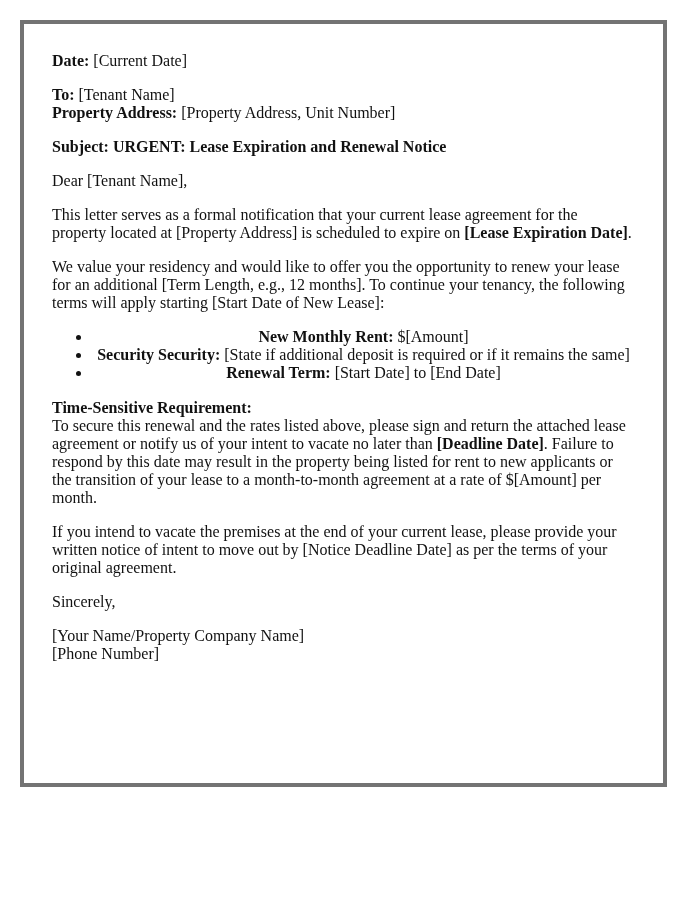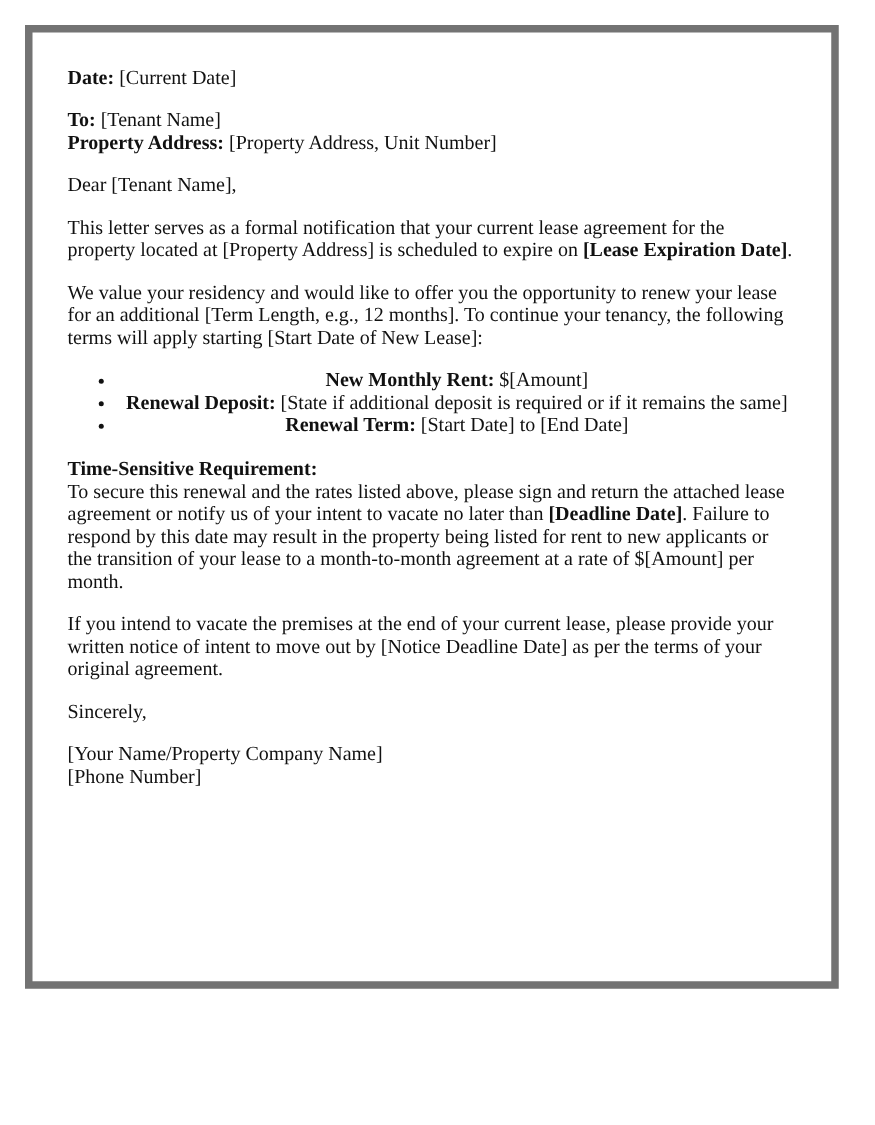--- a/index.html
+++ b/index.html
@@ -16,21 +16,21 @@
       line-height: 18px;
       color: #111111;
     }
     .letter {
       position: absolute;
       left: 20px;
       top: 20px;
       width: 583px;
       height: 703px;
       padding: 28px 28px 28px 28px;
-      border: 6px solid #737373;
+      border: 4px solid #737373;
       background: #ffffff;
     }
     .letter p {
       margin: 0 0 16px 0;
     }
     .letter b {
       font-weight: bold;
     }
     .letter ul {
       margin: 0 0 17px 0;
@@ -53,30 +53,31 @@
 
 <div class="letter">
 
   <p><b>Date:</b><span> [Current Date]</span></p>
 
   <div class="block">
     <span class="line"><b>To:</b><span> [Tenant Name]</span></span>
     <span class="line"><b>Property Address:</b><span> [Property Address, Unit Number]</span></span>
   </div>
 
+  <p><b>Subject: URGENT: Lease Expiration and Renewal Notice</b></p>
 
   <p>Dear [Tenant Name],</p>
 
   <p><span>This letter serves as a formal notification that your current lease agreement for the property located at [Property Address] is scheduled to expire on </span><b>[Lease Expiration Date]</b><span>.</span></p>
 
   <p>We value your residency and would like to offer you the opportunity to renew your lease for an additional [Term Length, e.g., 12 months]. To continue your tenancy, the following terms will apply starting [Start Date of New Lease]:</p>
 
   <ul>
     <li><b>New Monthly Rent:</b><span> $[Amount]</span></li>
-    <li><b>Renewal Deposit:</b><span> [State if additional deposit is required or if it remains the same]</span></li>
+    <li><b>Security Security:</b><span> [State if additional deposit is required or if it remains the same]</span></li>
     <li><b>Renewal Term:</b><span> [Start Date] to [End Date]</span></li>
   </ul>
 
   <div class="block">
     <b class="line">Time-Sensitive Requirement:</b>
     <span>To secure this renewal and the rates listed above, please sign and return the attached lease agreement or notify us of your intent to vacate no later than </span><b>[Deadline Date]</b><span>. Failure to respond by this date may result in the property being listed for rent to new applicants or the transition of your lease to a month-to-month agreement at a rate of $[Amount] per month.</span>
   </div>
 
   <p>If you intend to vacate the premises at the end of your current lease, please provide your written notice of intent to move out by [Notice Deadline Date] as per the terms of your original agreement.</p>
 

